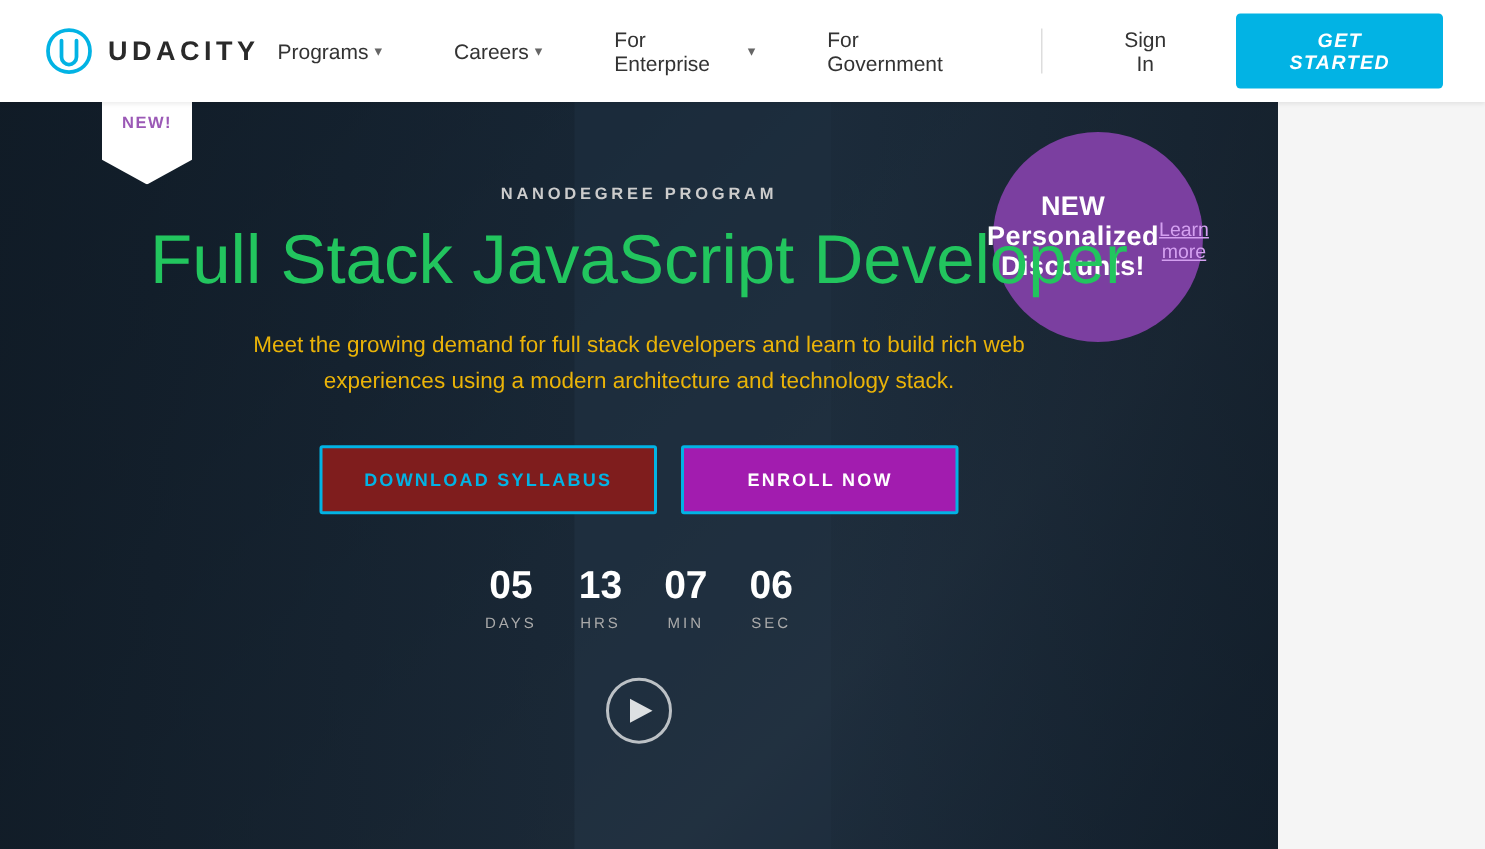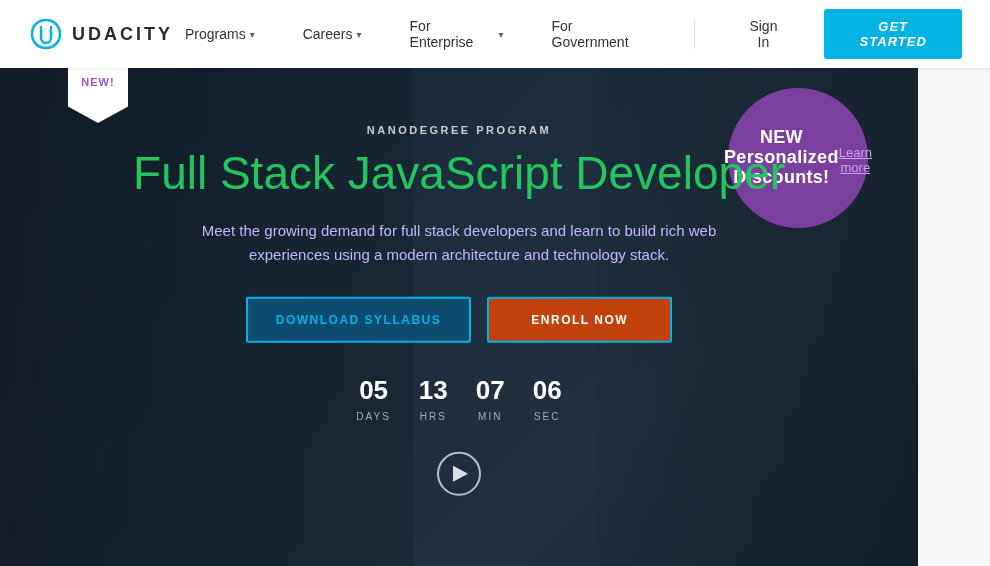--- a/index.html
+++ b/index.html
@@ -81,21 +81,21 @@
       border: none;
       border-radius: 3px;
       cursor: pointer;
       text-transform: uppercase;
       font-style: italic;
     }
 
     
     .hero {
       position: relative;
-      width: 918px;
+      width: 852px;
       height: 498px;
       overflow: hidden;
       background: #2c3e50;
     }
     .hero-bg {
       position: absolute;
       inset: 0;
       background: linear-gradient(135deg, #1a2a3a 0%, #2d3f50 40%, #3a4a5a 70%, #1e2d3d 100%);
     }
     
@@ -194,49 +194,49 @@
     }
     .hero-title {
       font-size: 46px;
       font-weight: 300;
       color: #22c55e;
       margin-bottom: 20px;
       line-height: 1.1;
     }
     .hero-description {
       font-size: 15px;
-      color: #c4b5fd;
+      color: #eab308;
       line-height: 1.6;
       max-width: 560px;
       margin: 0 auto 30px;
     }
 
     
     .cta-buttons {
       display: flex;
       gap: 16px;
       justify-content: center;
       margin-bottom: 32px;
     }
     .btn-syllabus {
       padding: 14px 28px;
-      background: #0c4a6e;
+      background: #7f1d1d;
       border: 2px solid #02b3e4;
       color: #02b3e4;
       font-size: 12px;
       font-weight: 700;
       letter-spacing: 1.5px;
       text-transform: uppercase;
       cursor: pointer;
       border-radius: 2px;
       min-width: 185px;
     }
     .btn-enroll {
       padding: 14px 28px;
-      background: #c2410c;
+      background: #a21caf;
       border: 2px solid #02b3e4;
       color: #fff;
       font-size: 12px;
       font-weight: 700;
       letter-spacing: 1.5px;
       text-transform: uppercase;
       cursor: pointer;
       border-radius: 2px;
       min-width: 185px;
     }

